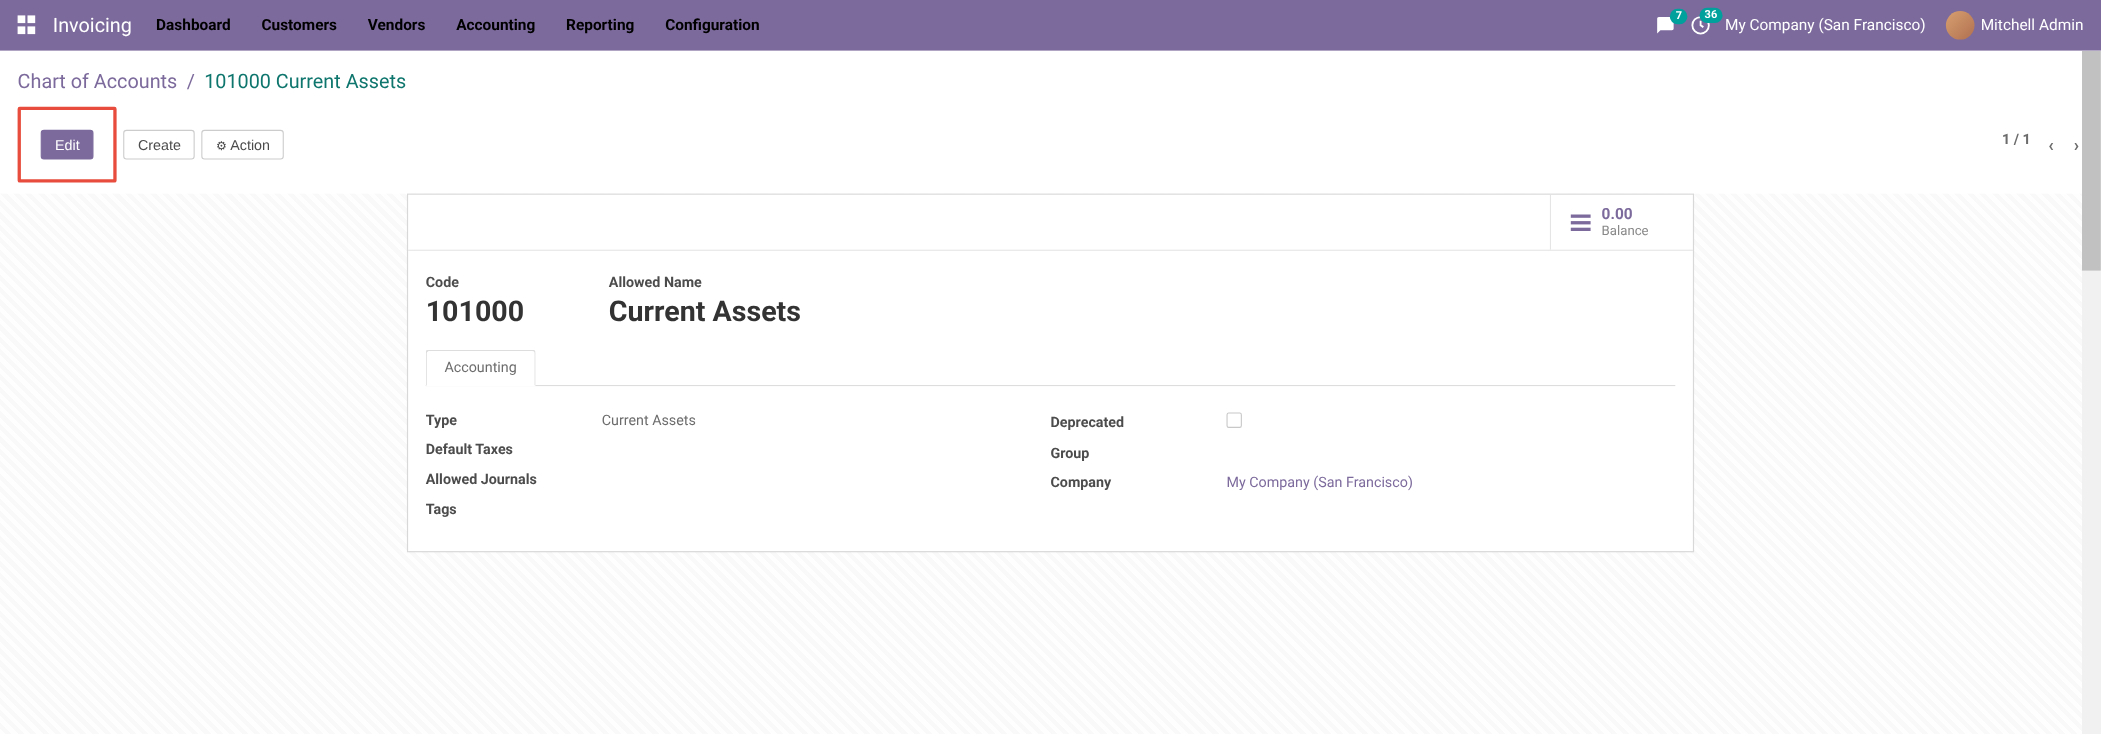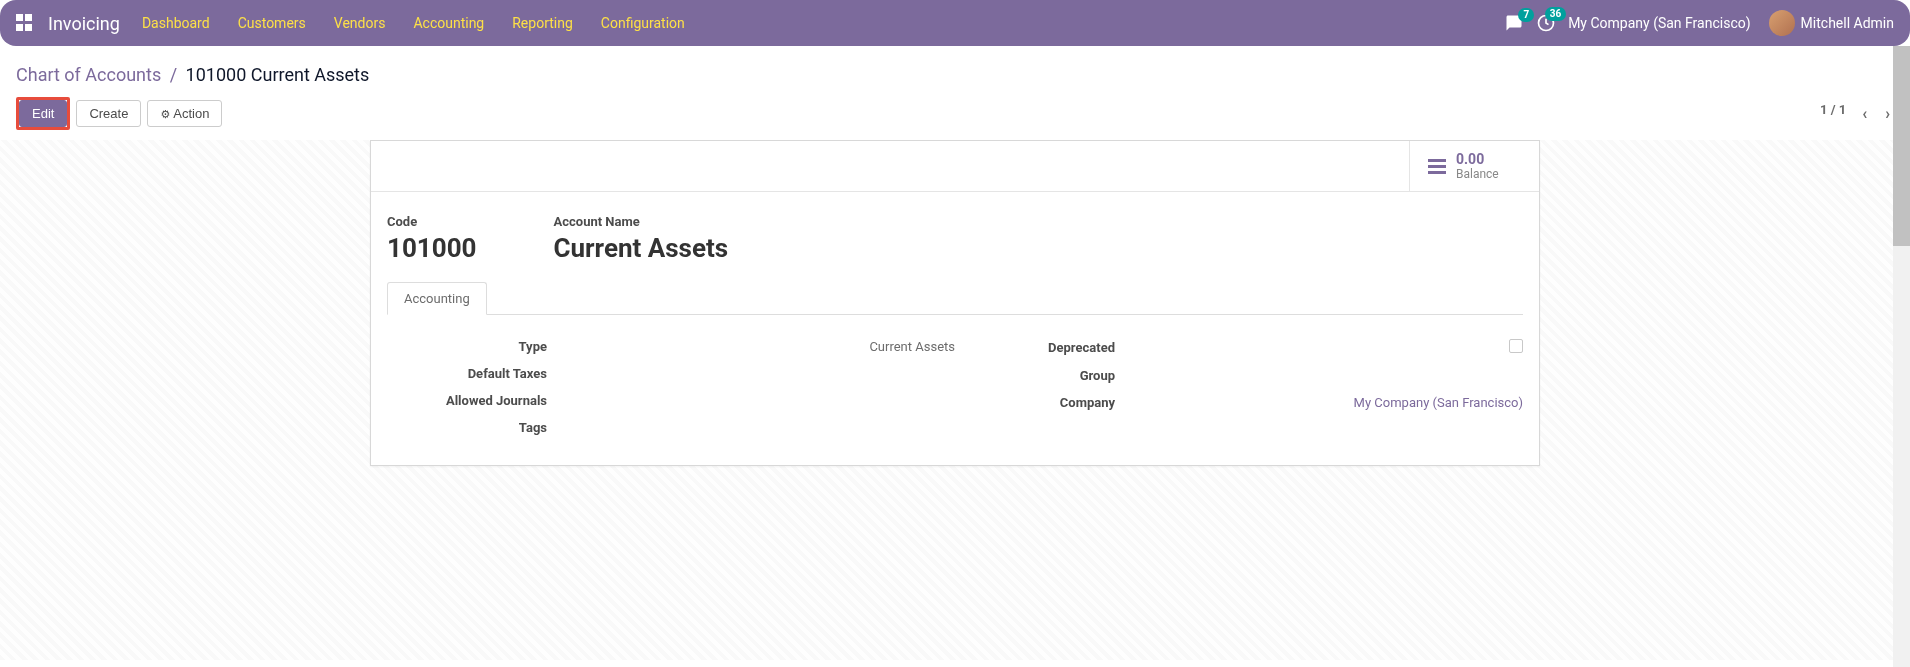--- a/index.html
+++ b/index.html
@@ -1,44 +1,44 @@
 <!DOCTYPE html>
 <html><head>
 <meta charset="utf-8">
 <style>
   * { box-sizing: border-box; margin: 0; padding: 0; }
   body { font-family: -apple-system, BlinkMacSystemFont, "Segoe UI", Roboto, "Helvetica Neue", Arial, sans-serif; font-size: 13px; color: #4c4c4c; background:#fff; }
   
   
-  .navbar { background:#7C6A9C; height:46px; display:flex; align-items:center; padding:0 16px; color:#fff;border-radius:16px; }
+  .navbar { background:#7C6A9C; height:46px; display:flex; align-items:center; padding:0 16px; color:#fff; }
   .navbar .apps-icon { width:18px; height:18px; display:inline-flex; flex-wrap:wrap; gap:2px; margin-right:14px; cursor:pointer;}
   .navbar .apps-icon span{ width:7px; height:7px; background:#fff; display:block;}
   .navbar .brand { font-size:18px; font-weight:400; margin-right:22px; cursor:pointer;}
   .navbar .menu { display:flex; gap:28px; }
-  .navbar .menu a { color:#fde047; text-decoration:none; font-size:14px; cursor:pointer;}
+  .navbar .menu a { color:#000000; text-decoration:none; font-size:14px; cursor:pointer;font-weight:bold;}
   .navbar .spacer{flex:1;}
   .navbar .right { display:flex; align-items:center; gap:12px;}
   .icon-btn{ position:relative; cursor:pointer; display:flex; align-items:center;}
   .badge{ position:absolute; top:-6px; right:-10px; background:#00A09D; color:#fff; font-size:10px; font-weight:700; padding:1px 5px; border-radius:8px; line-height:12px;}
   .company-name{ font-size:14px; cursor:pointer;}
   .avatar{ width:26px; height:26px; border-radius:50%; background:linear-gradient(135deg,#d8a070,#b07050); display:inline-block; margin-left:6px;}
   .user-name{font-size:14px; cursor:pointer;}
   
   
   .control-panel{ padding:12px 16px 10px; border-bottom:0; }
   .breadcrumb{ font-size:18px; color:#7C6A9C; padding:6px 0 12px;}
   .breadcrumb a{ color:#7C6A9C; text-decoration:none; cursor:pointer;}
   .breadcrumb .sep{ color:#7C6A9C; margin:0 4px;}
-  .breadcrumb .current{ color:#0f172a;}
+  .breadcrumb .current{ color:#0f766e;}
   
   .cp-row{ display:flex; align-items:center; justify-content:space-between;}
   .cp-left{ display:flex; gap:6px; align-items:center;}
   .btn{ border:1px solid #ccc; background:#fff; padding:5px 12px; font-size:13px; cursor:pointer; border-radius:3px; color:#4c4c4c;}
   .btn-primary{ background:#7C6A9C; border-color:#7C6A9C; color:#fff;}
-  .highlight-box{ border:3px solid #e74c3c; padding:0; display:inline-block; border-radius:2px;}
+  .highlight-box{ border:3px solid #e74c3c; padding:18px; display:inline-block; border-radius:2px;}
   .gear-icon{ font-size:11px; margin-right:3px;}
   
   .cp-right{ display:flex; align-items:flex-start; gap:12px; color:#6c6c6c;font-weight:bold;}
   .pager{ display:flex; align-items:center; gap:10px;}
   .pager-nav{ cursor:pointer; font-size:16px; color:#6c6c6c; padding:2px 4px;}
   
   
   .content-wrap{ background:repeating-linear-gradient(45deg,#f9f9f9,#f9f9f9 4px,#fefefe 4px,#fefefe 8px); padding:0 0 30px; min-height:520px;}
   .form-sheet{ max-width:1170px; margin:0 auto; background:#fff; border:1px solid #d8d8d8; box-shadow:0 1px 2px rgba(0,0,0,0.05);}
   
@@ -52,21 +52,21 @@
   .sheet-body{ padding:22px 16px 24px;}
   .title-row{ display:flex; gap:77px; margin-bottom:18px;}
   .ttl-block .small-lbl{ font-size:13px; font-weight:700; color:#4c4c4c; margin-bottom:4px;}
   .ttl-block .big-val{ font-size:26px; font-weight:700; color:#333;}
   
   .tabs{ border-bottom:1px solid #ddd; margin-bottom:18px;}
   .tab{ display:inline-block; padding:8px 16px; background:#fff; border:1px solid #ddd; border-bottom:1px solid #fff; position:relative; top:1px; cursor:pointer; font-size:13px; color:#6c6c6c; border-radius:3px 3px 0 0;}
   
   .fields-grid{ display:flex; gap:0;}
   .col{ flex:1; }
-  .field-row{ display:flex; padding:6px 0; align-items:center;text-align:right;}
+  .field-row{ display:flex; padding:6px 0; align-items:center;}
   .field-label{ width:160px; font-weight:700; color:#4c4c4c; font-size:13px;}
   .field-value{ flex:1; color:#6c6c6c; font-size:13px;}
   .field-value.link{ color:#7C6A9C; cursor:pointer;}
   .checkbox{ width:14px; height:14px; border:1px solid #c8c8c8; border-radius:2px; display:inline-block;}
   .col-right .field-label{ width:160px;}
   
   .scrollbar-stub{ position:fixed; right:0; top:46px; width:17px; bottom:0; background:#f1f1f1;}
   .scrollbar-thumb{ width:100%; height:200px; background:#c1c1c1; margin-top:0;}
 </style>
 </head>
@@ -152,21 +152,21 @@
         </div>
       </div>
     </div>
     <div class="sheet-body">
       <div class="title-row">
         <div class="ttl-block">
           <div class="small-lbl">Code</div>
           <div class="big-val">101000</div>
         </div>
         <div class="ttl-block">
-          <div class="small-lbl">Account Name</div>
+          <div class="small-lbl">Allowed Name</div>
           <div class="big-val">Current Assets</div>
         </div>
       </div>
 
       <div class="tabs">
         <div class="tab">Accounting</div>
       </div>
 
       <div class="fields-grid">
         <div class="col">

